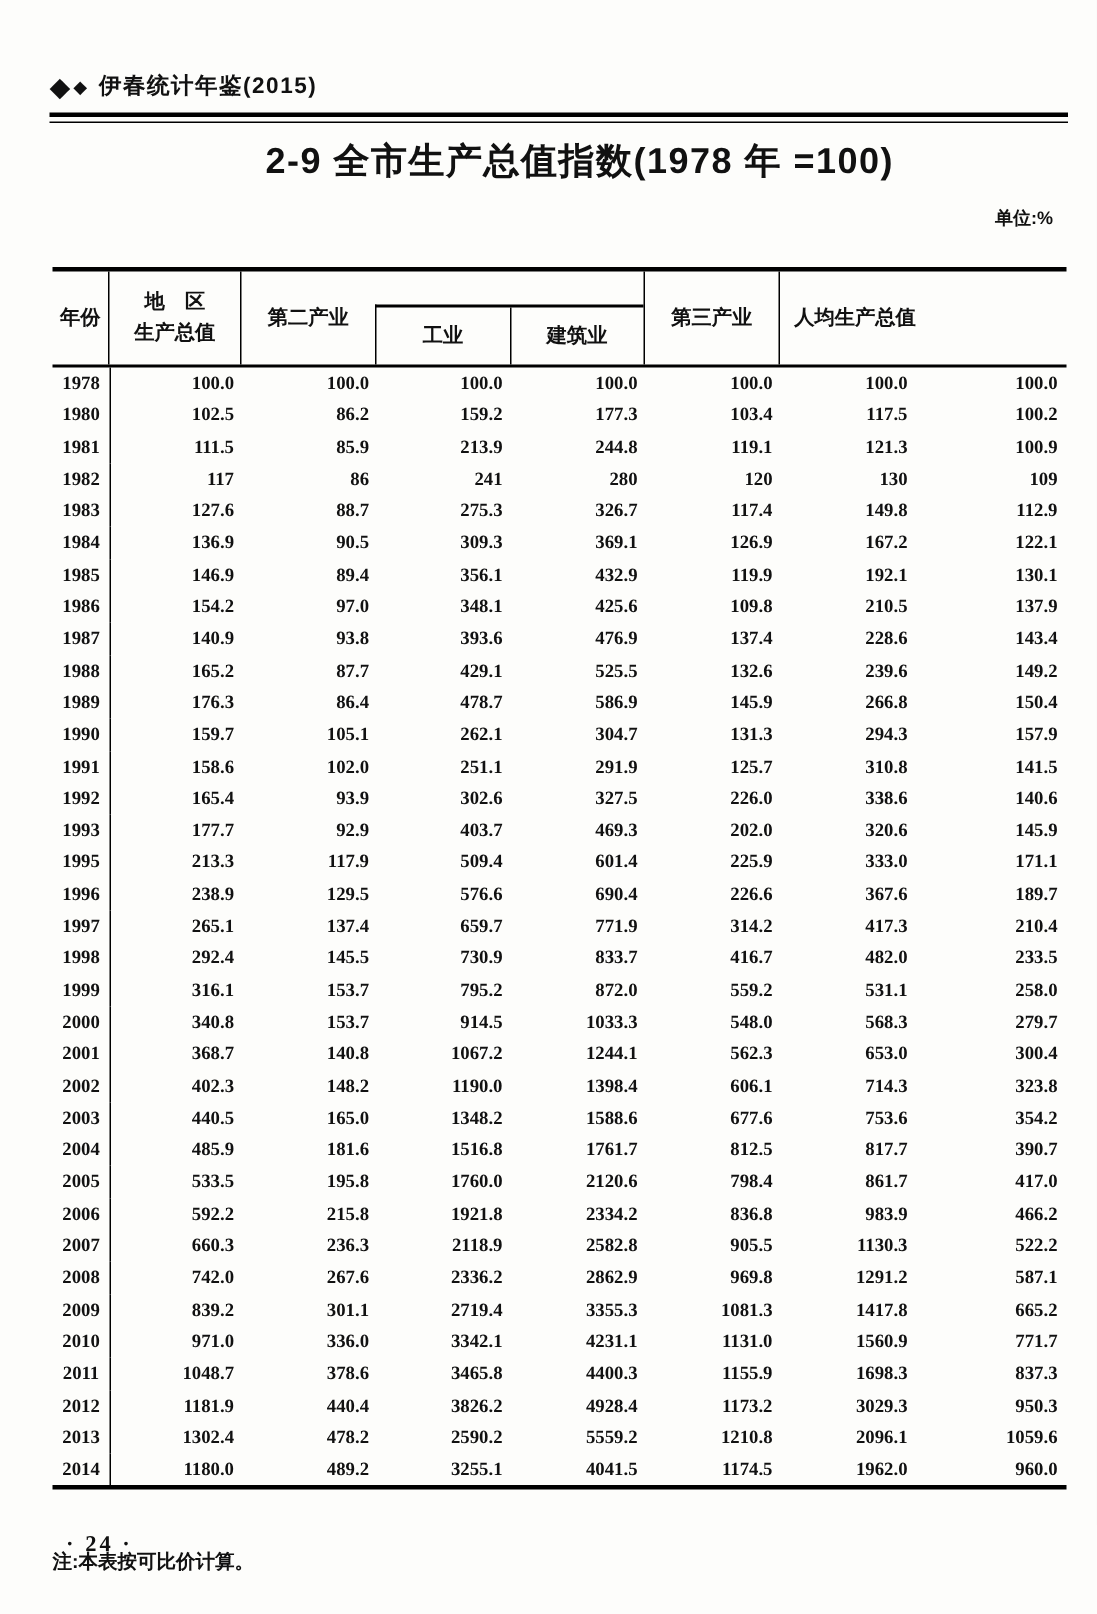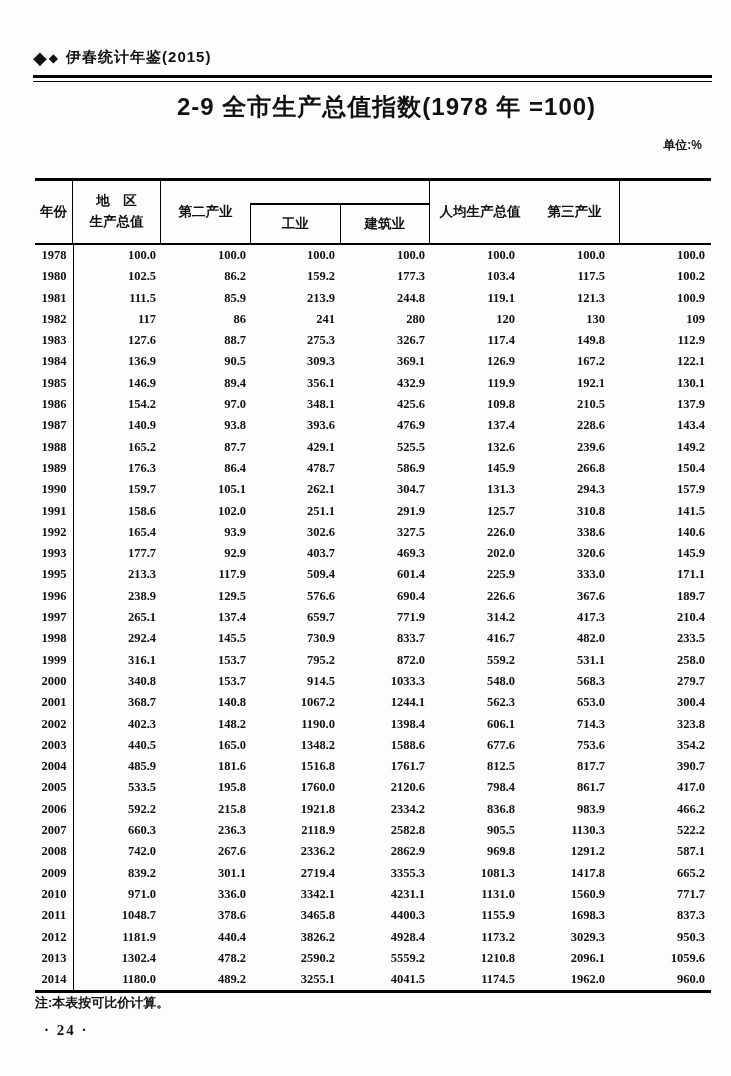--- a/index.html
+++ b/index.html
@@ -79,21 +79,21 @@
     font-weight:bold; font-size:12.5px;
     overflow:hidden; white-space:nowrap;
   }
   .td-year { width:39px; border-right:1.5px solid #000; text-align:center; }
   .td { text-align:right; padding-right:6px; }
   .c1 { width:88px; } .c2 { width:90px; } .c3 { width:89px; }
   .c4 { width:90px; } .c5 { width:90px; } .c6 { width:90px; } .c7 { width:100px; }
 
   
   .footnote {
-    position:absolute; left:35px; top:994px;
+    position:absolute; left:35px; top:1032px;
     font-family:"Liberation Sans","DejaVu Sans",sans-serif;
     font-weight:bold; font-size:13px;
   }
   .pagenum {
     position:absolute; left:44px; top:1022px;
     font-weight:bold; font-size:15px; letter-spacing:2px;
   }
 </style>
 </head>
 <body>
@@ -128,25 +128,25 @@
         </div>
         <div class="sec-subbox">
           <div class="sub-cell first">
             <span>工业</span>
           </div>
           <div class="sub-cell">
             <span>建筑业</span>
           </div>
         </div>
       </div>
+      <div class="hc hc-tertiary">
+        <span>第三产业</span>
+      </div>
       <div class="hc hc-percap">
         <span>人均生产总值</span>
-      </div>
-      <div class="hc hc-tertiary">
-        <span>第三产业</span>
       </div>
     </div>
 
     <div class="tbody">
         <div class="tr">
           <div class="td-year">1978</div>
           <div class="td c1">100.0</div>
           <div class="td c2">100.0</div>
           <div class="td c3">100.0</div>
           <div class="td c4">100.0</div>

